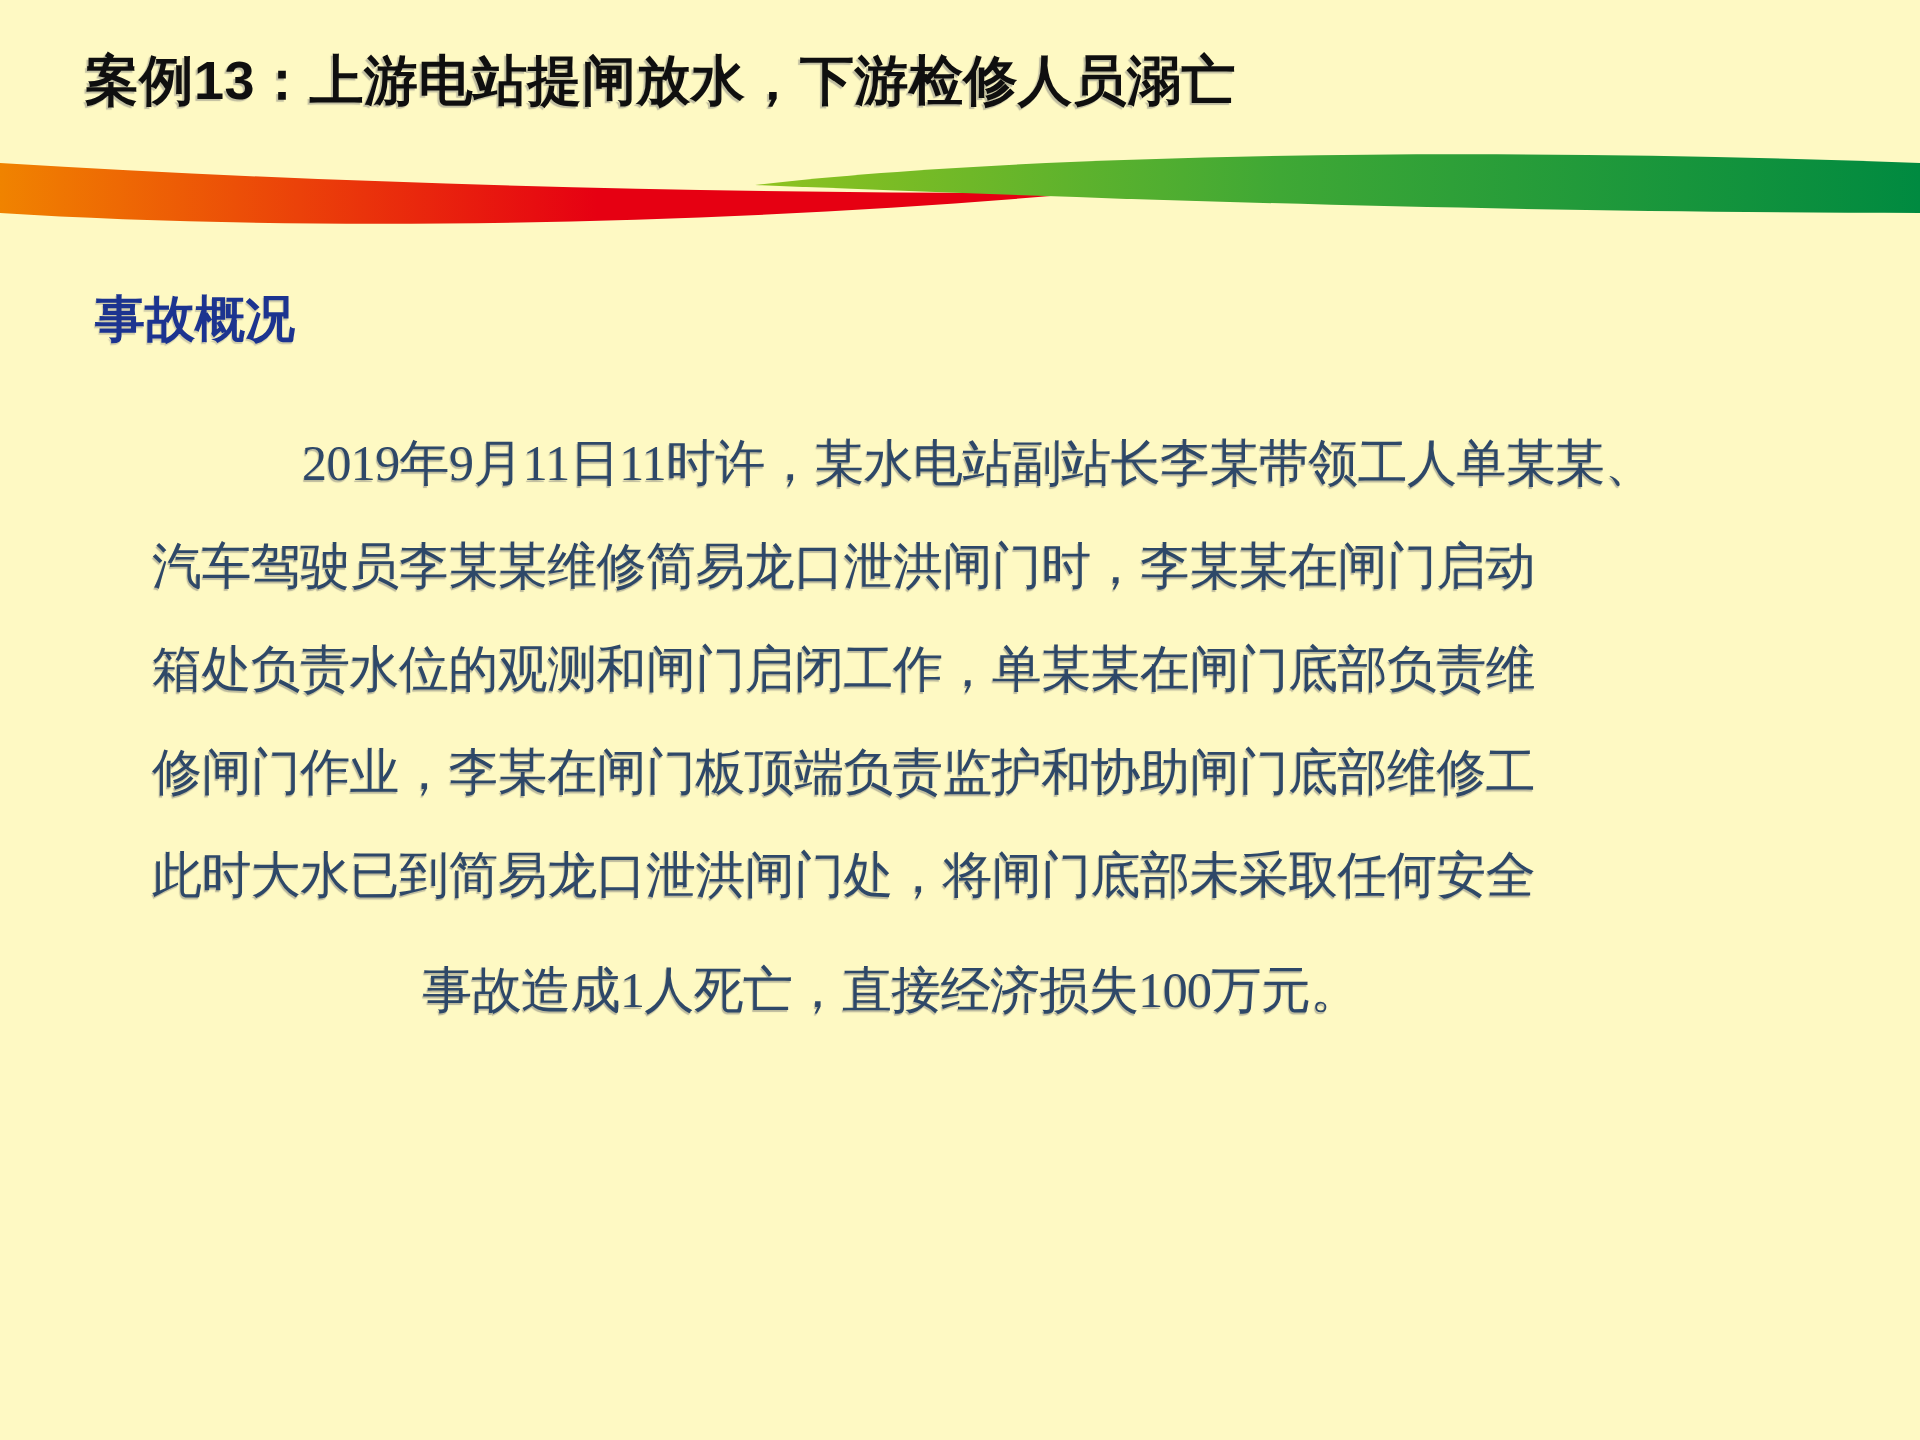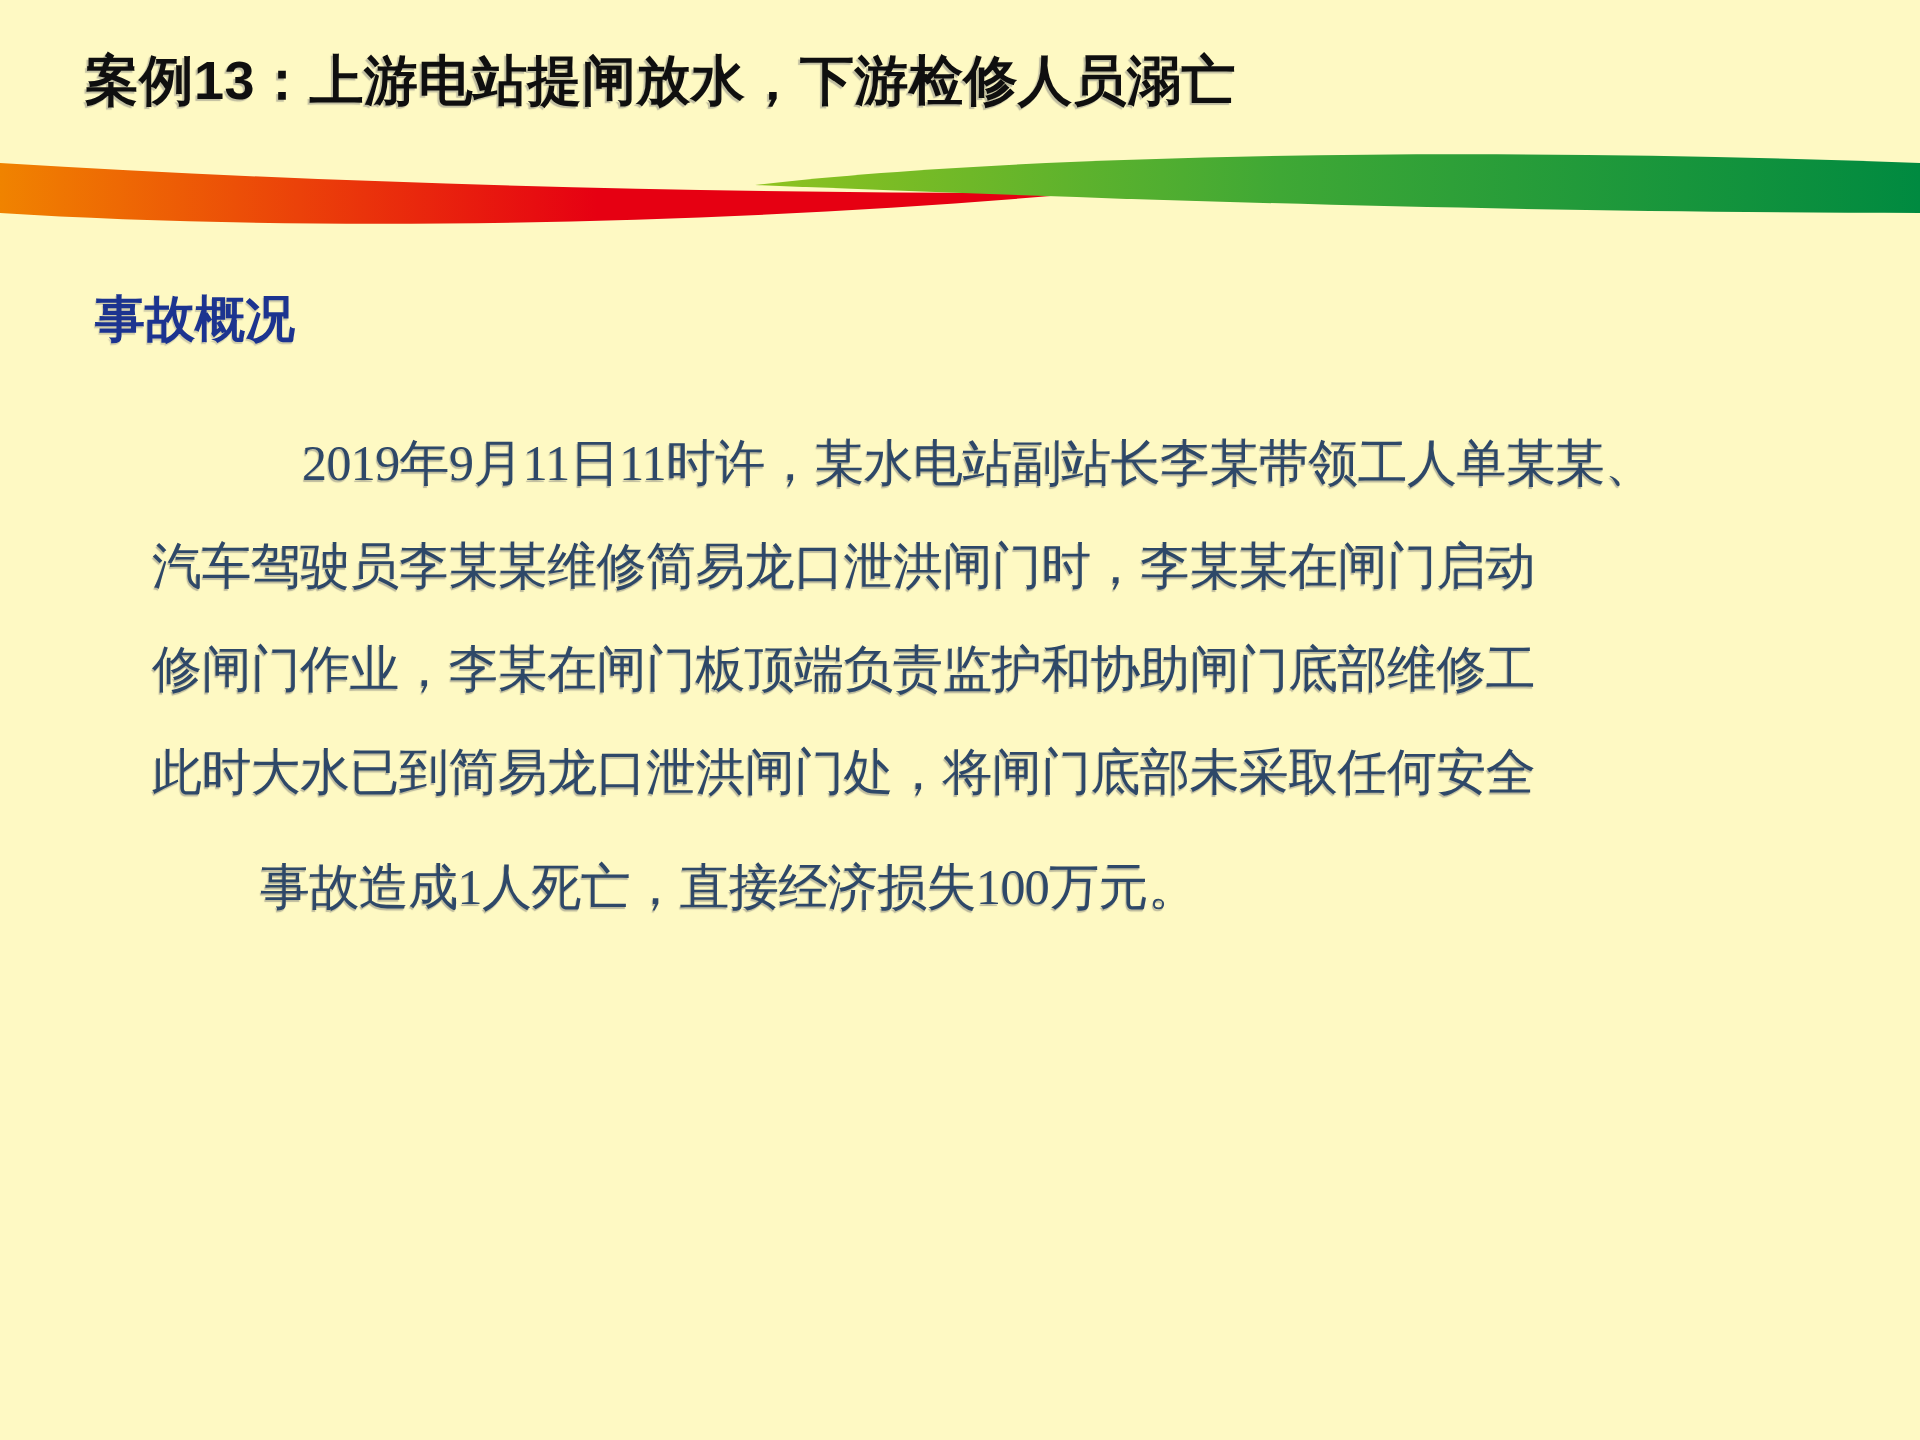--- a/index.html
+++ b/index.html
@@ -64,20 +64,21 @@
     height: 103px;
     white-space: nowrap;
     letter-spacing: -0.6px;
   }
   .body-line.indent-first {
     padding-left: 150px;
   }
   .paragraph-2 {
     margin-top: 12px;
     padding-left: 108px;
+    text-align: center;
   }
 </style>
 </head>
 <body>
 
 <div class="slide">
 
   <div class="slide-title">案例13：上游电站提闸放水，下游检修人员溺亡</div>
 
   <svg class="ribbon" viewBox="0 0 1920 160" preserveAspectRatio="none">
@@ -95,18 +96,19 @@
     </defs>
     <path d="M0,35 C360,57 740,66 1085,65 C720,98 300,104 0,85 Z" fill="url(#gradRed)"></path>
     <path d="M755,57 C1020,26 1480,18 1920,35 L1920,85 C1430,84 1030,68 755,57 Z" fill="url(#gradGreen)"></path>
   </svg>
 
   <div class="section-heading">事故概况</div>
 
   <div class="body-block">
     <div class="body-line indent-first">2019年9月11日11时许，某水电站副站长李某带领工人单某某、</div>
     <div class="body-line">汽车驾驶员李某某维修简易龙口泄洪闸门时，李某某在闸门启动</div>
+    <div class="body-line">箱处负责水位的观测和闸门启闭工作，单某某在闸门底部负责维</div>
     <div class="body-line">修闸门作业，李某在闸门板顶端负责监护和协助闸门底部维修工</div>
     <div class="body-line">此时大水已到简易龙口泄洪闸门处，将闸门底部未采取任何安全</div>
     <div class="body-line paragraph-2">事故造成1人死亡，直接经济损失100万元。</div>
   </div>
 
 </div>
 
 </body></html>

